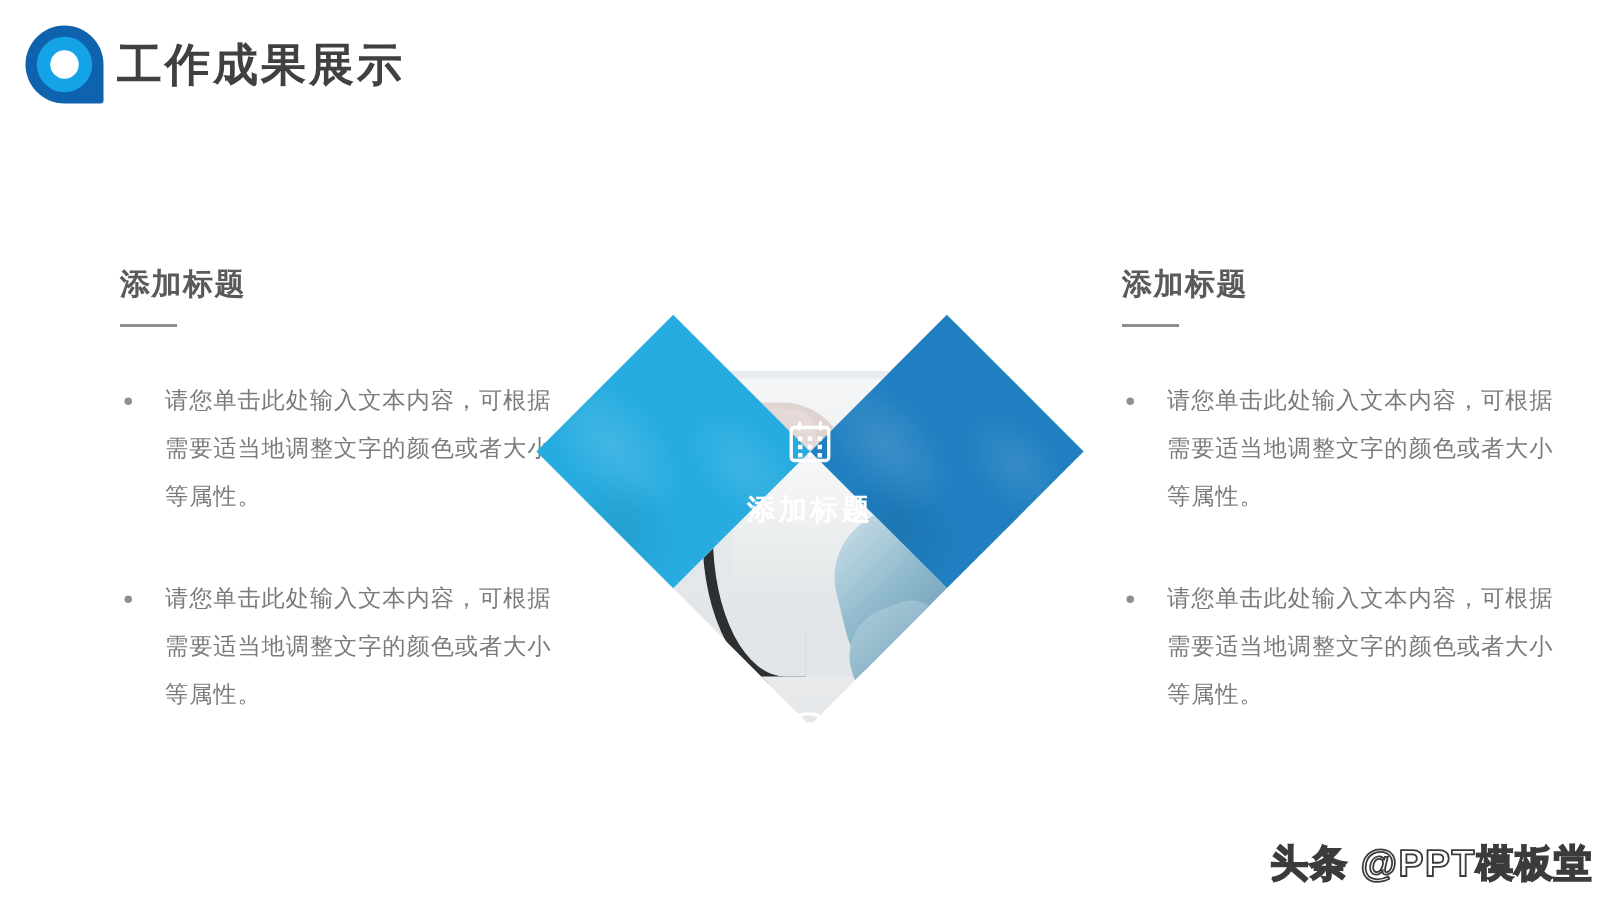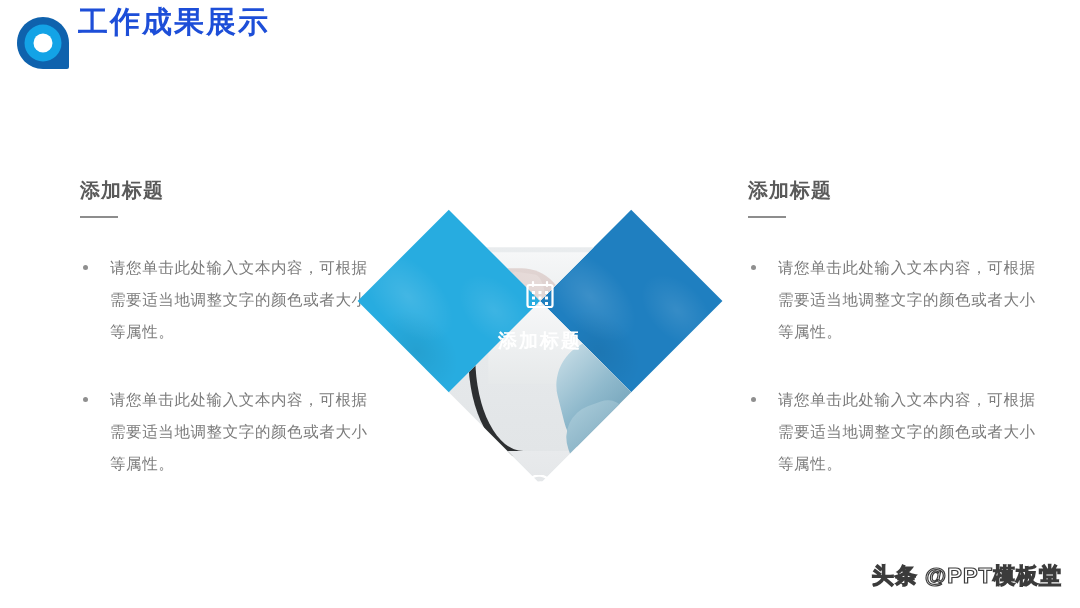--- a/index.html
+++ b/index.html
@@ -28,24 +28,24 @@
   .logo-mark {
     position: absolute;
     left: 16px;
     top: 16px;
     width: 54px;
     height: 54px;
   }
   .page-title {
     position: absolute;
     left: 78px;
-    top: 0;
+    top: 22px;
     font-size: 30px;
     font-weight: bold;
-    color: #1d4ed8;
+    color: #404040;
     letter-spacing: 2px;
     line-height: 44px;
     white-space: nowrap;
   }
 
   
   .text-col {
     position: absolute;
     top: 176px;
     width: 290px;
@@ -275,21 +275,21 @@
     color: #ffffff;
     letter-spacing: 2px;
     line-height: 26px;
   }
 
   
   .watermark {
     position: absolute;
     right: 18px;
     bottom: 12px;
-    font-size: 22px;
+    font-size: 25px;
     font-weight: bold;
     letter-spacing: 1px;
     color: transparent;
     -webkit-text-stroke: 1.2px #2b2b2b;
     line-height: 40px;
     white-space: nowrap;
     opacity: 0.92;
   }
 </style>
 </head>

